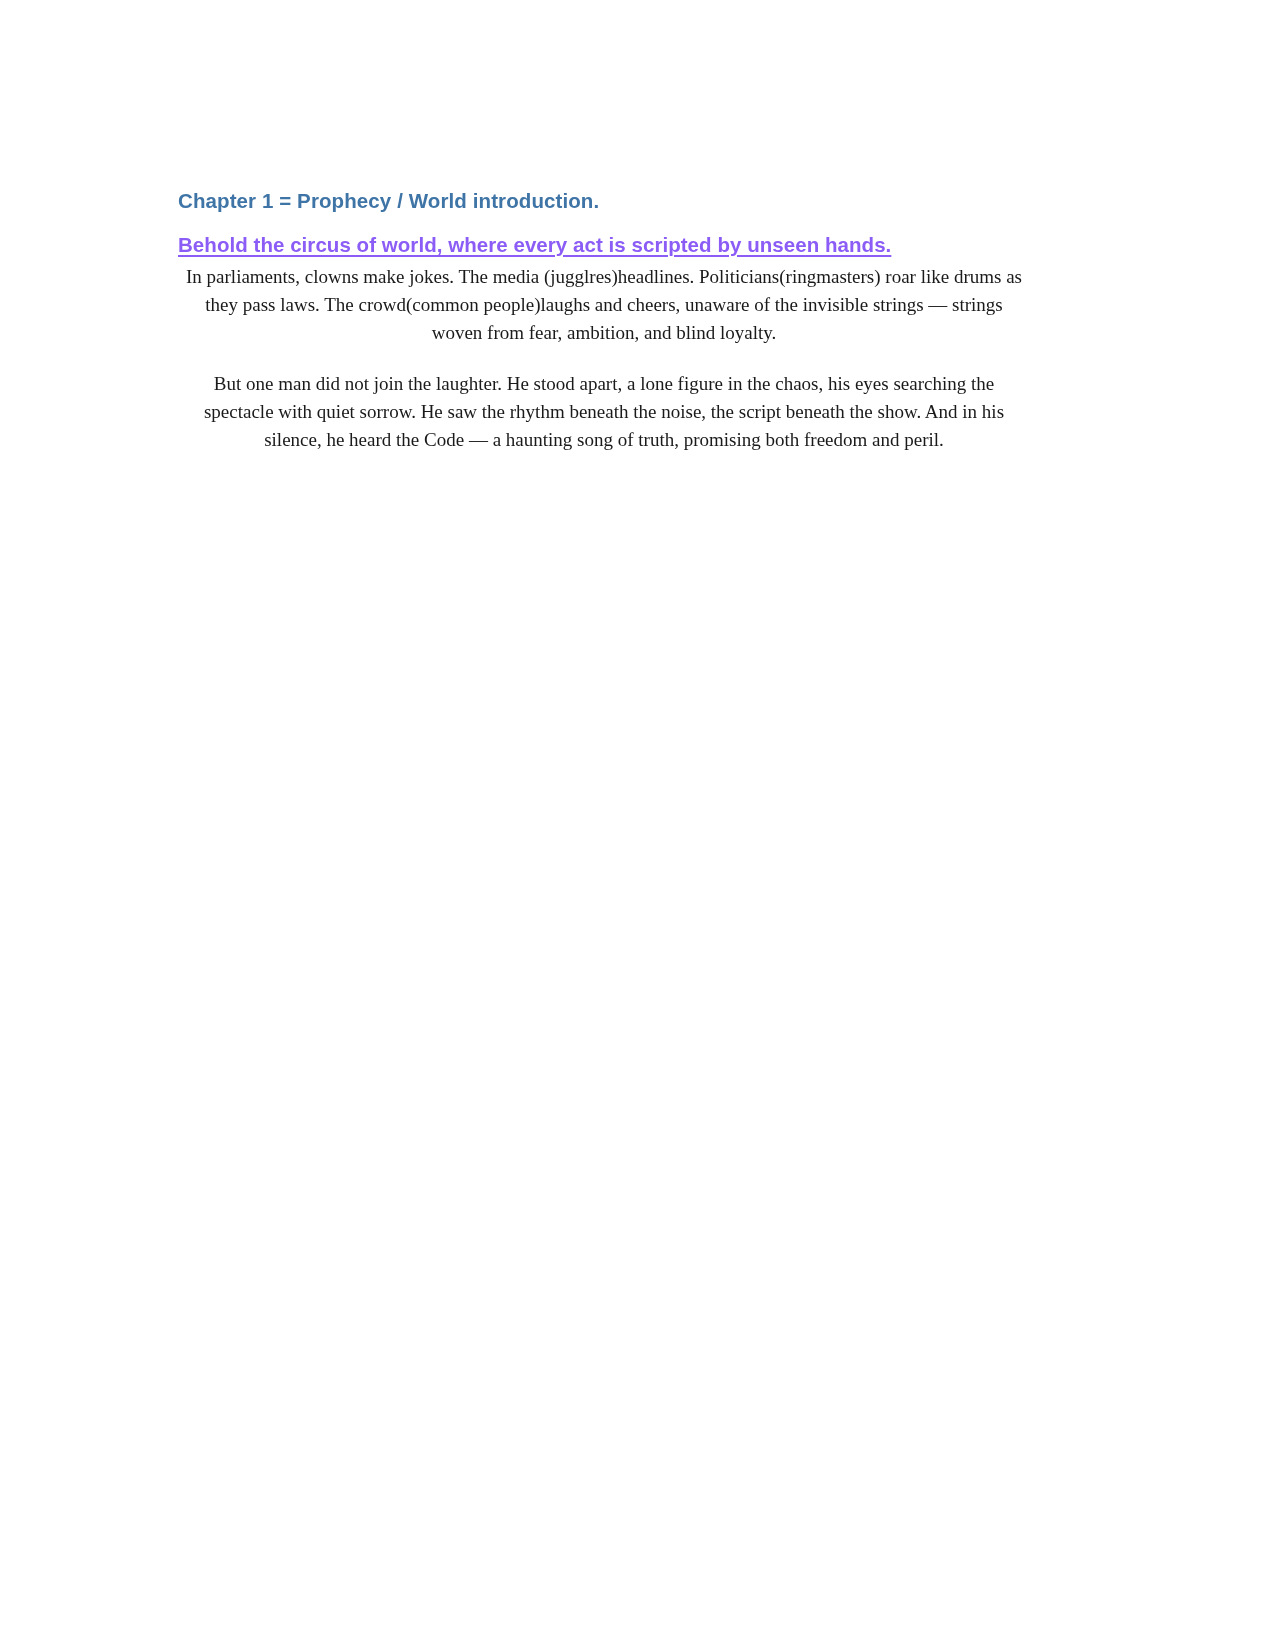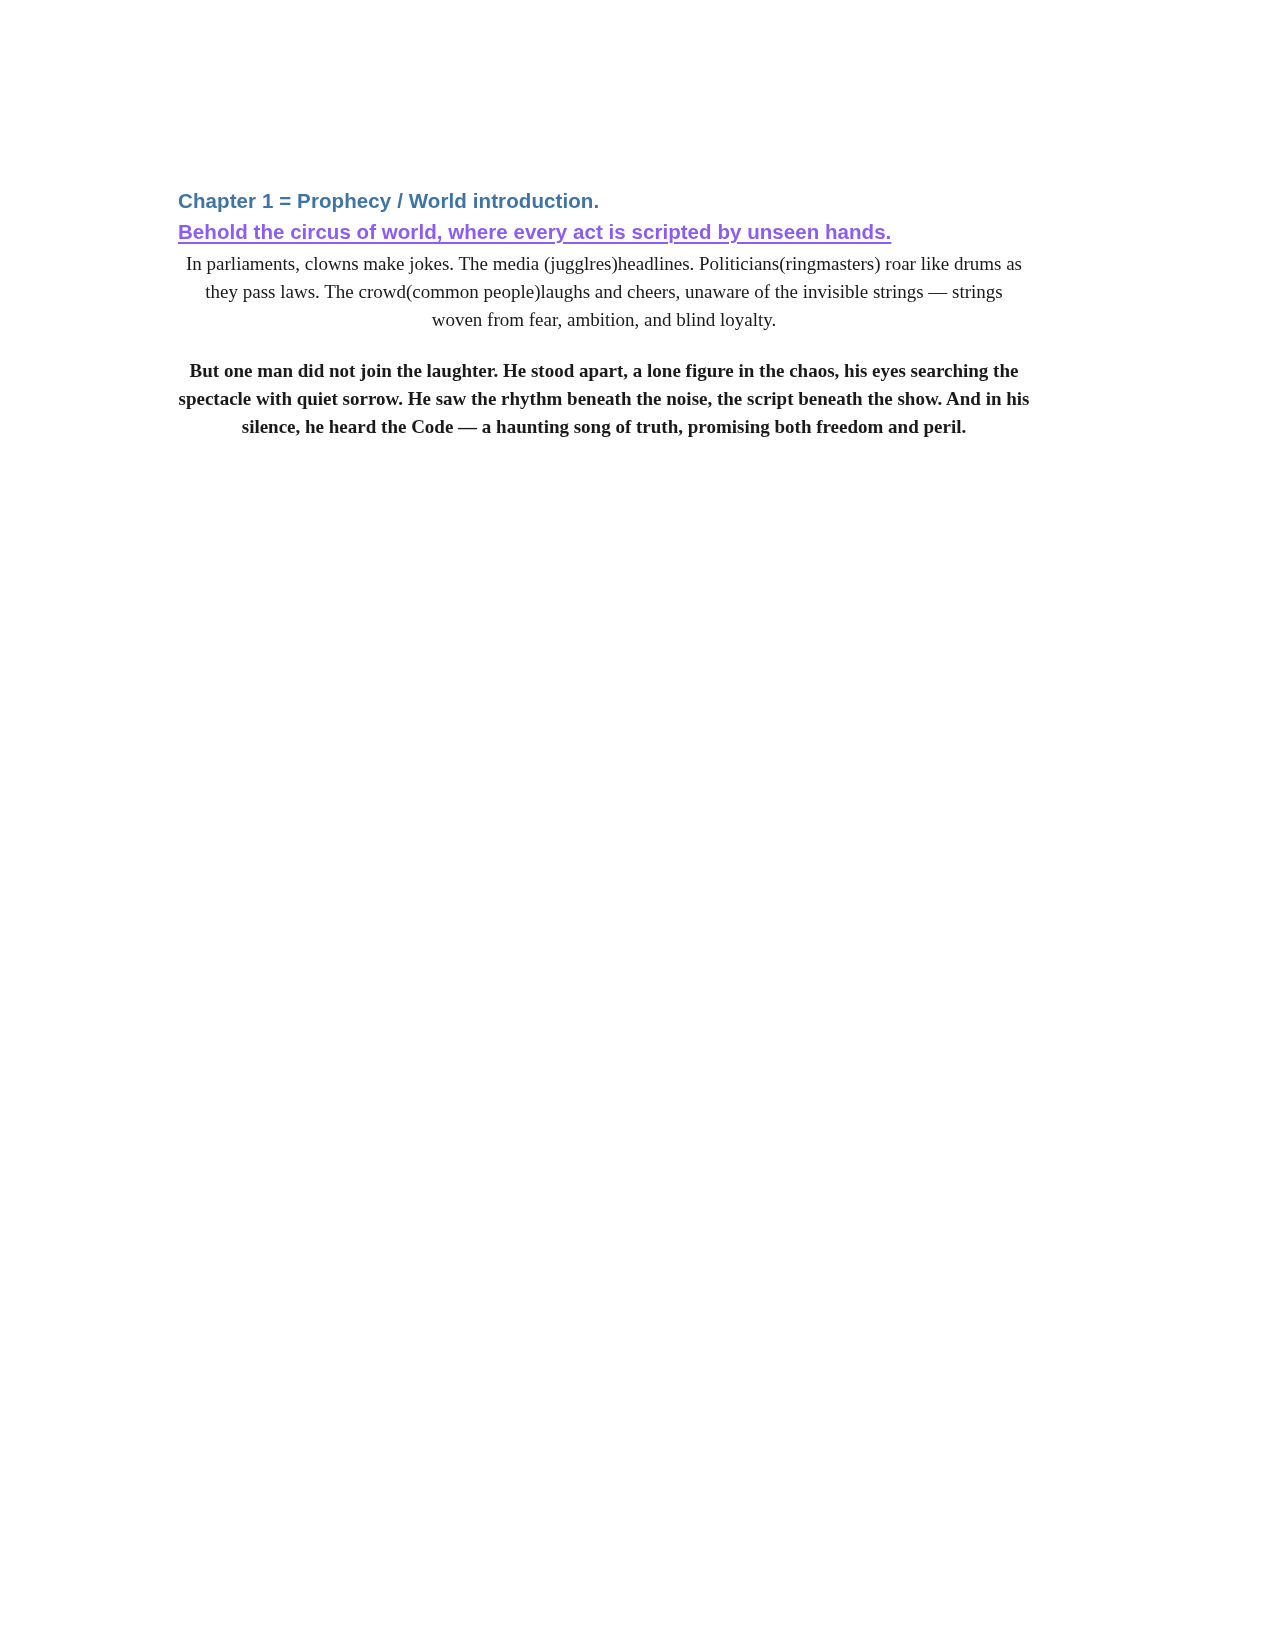--- a/index.html
+++ b/index.html
@@ -20,21 +20,21 @@
     left: 178px;
     top: 186px;
     width: 852px;
   }
   .heading-main {
     font-family: "Liberation Sans", sans-serif;
     font-size: 20.5px;
     font-weight: bold;
     color: #3e74a6;
     line-height: 1.42;
-    margin: 0 0 2px 0;
+    margin: 0 0 15px 0;
     letter-spacing: 0.1px;
   }
   .heading-sub {
     font-family: "Liberation Sans", sans-serif;
     font-size: 20.5px;
     font-weight: bold;
     color: #8b5cf6;
     line-height: 1.42;
     margin: 0 0 4px 0;
     text-decoration: underline;
@@ -44,21 +44,20 @@
   .body-para {
     font-family: "Liberation Serif", serif;
     font-size: 19px;
     color: #1a1a1a;
     line-height: 1.47;
     margin: 0 0 23px 0;
     text-align: center;
   }
   .body-para:last-child {
     margin-bottom: 0;
-    font-weight: bold;
   }
 </style>
 </head>
 <body>
 
 <div class="page">
   <div class="content">
 
     <p class="heading-main">Chapter 1 = Prophecy / World introduction.</p>
 

